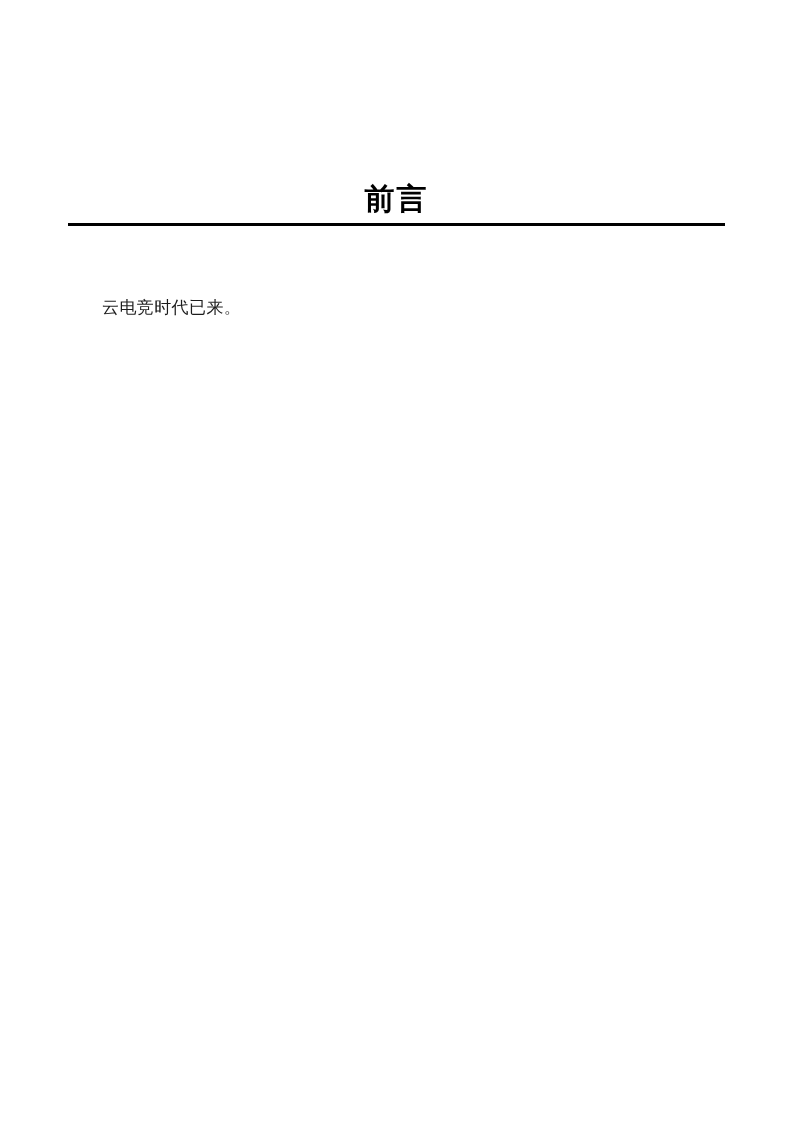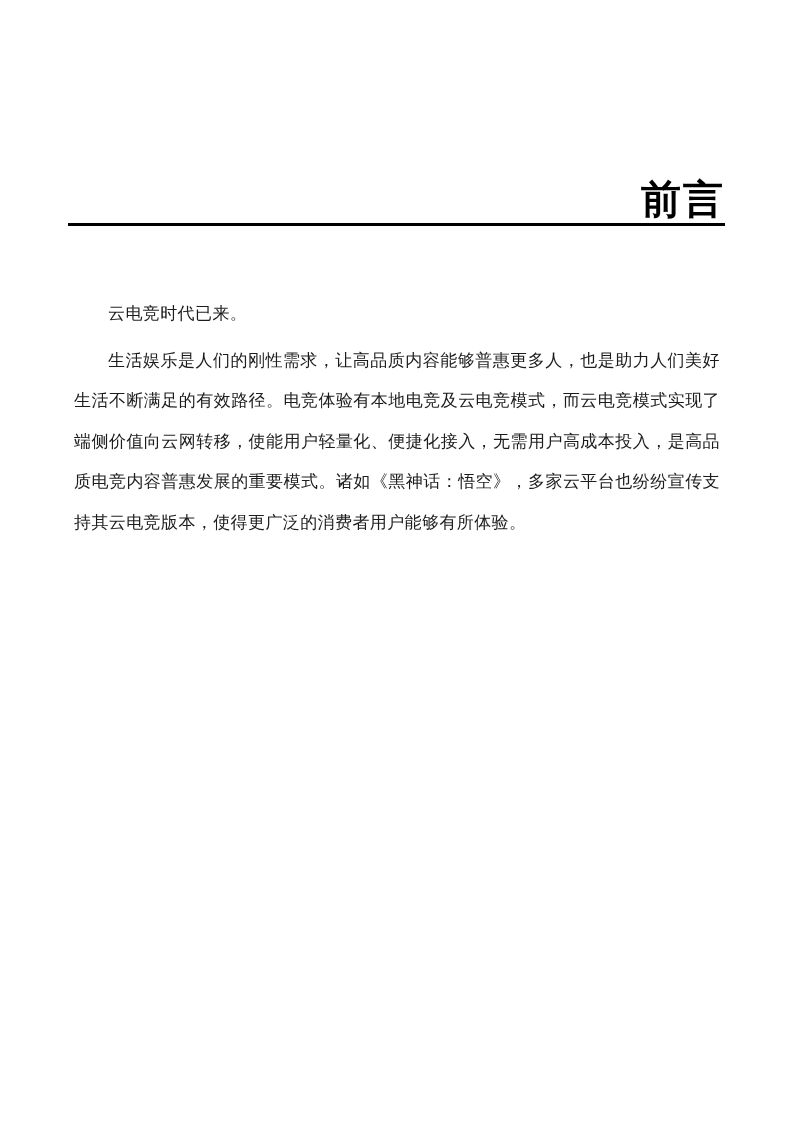--- a/index.html
+++ b/index.html
@@ -16,42 +16,42 @@
     box-sizing: border-box;
     font-family: "Liberation Serif", serif;
   }
   .doc-header {
     position: absolute;
     left: 68px;
     right: 68px;
     top: 182px;
   }
   .doc-title {
-    text-align: right;
+    text-align: center;
     font-family: "Liberation Sans", sans-serif;
-    font-size: 40px;
+    font-size: 30px;
     font-weight: 700;
     color: #000000;
     line-height: 34px;
     letter-spacing: 2px;
   }
   .title-rule {
     margin-top: 7px;
     height: 3px;
     background: #000000;
     border: none;
   }
   .doc-body {
     position: absolute;
     left: 68px;
     right: 67px;
     top: 288px;
   }
   .para {
-    margin: 6px;
+    margin: 0;
     text-indent: 2em;
     font-family: "Liberation Serif", serif;
     font-size: 17px;
     line-height: 40.5px;
     color: #1c1c1c;
     text-align: justify;
     letter-spacing: 0.4px;
   }
 </style>
 </head>
@@ -59,16 +59,15 @@
 
 <div class="page">
 
   <div class="doc-header">
     <div class="doc-title">前言</div>
     <div class="title-rule"></div>
   </div>
 
   <div class="doc-body">
     <p class="para">云电竞时代已来。</p>
-    <p class="para">生活娱乐是人们的刚性需求，让高品质内容能够普惠更多人，也是助力人们美好生活不断满足的有效路径。电竞体验有本地电竞及云电竞模式，而云电竞模式实现了端侧价值向云网转移，使能用户轻量化、便捷化接入，无需用户高成本投入，是高品质电竞内容普惠发展的重要模式。诸如《黑神话：悟空》，多家云平台也纷纷宣传支持其云电竞版本，使得更广泛的消费者用户能够有所体验。</p>
   </div>
 
 </div>
 
 </body></html>

